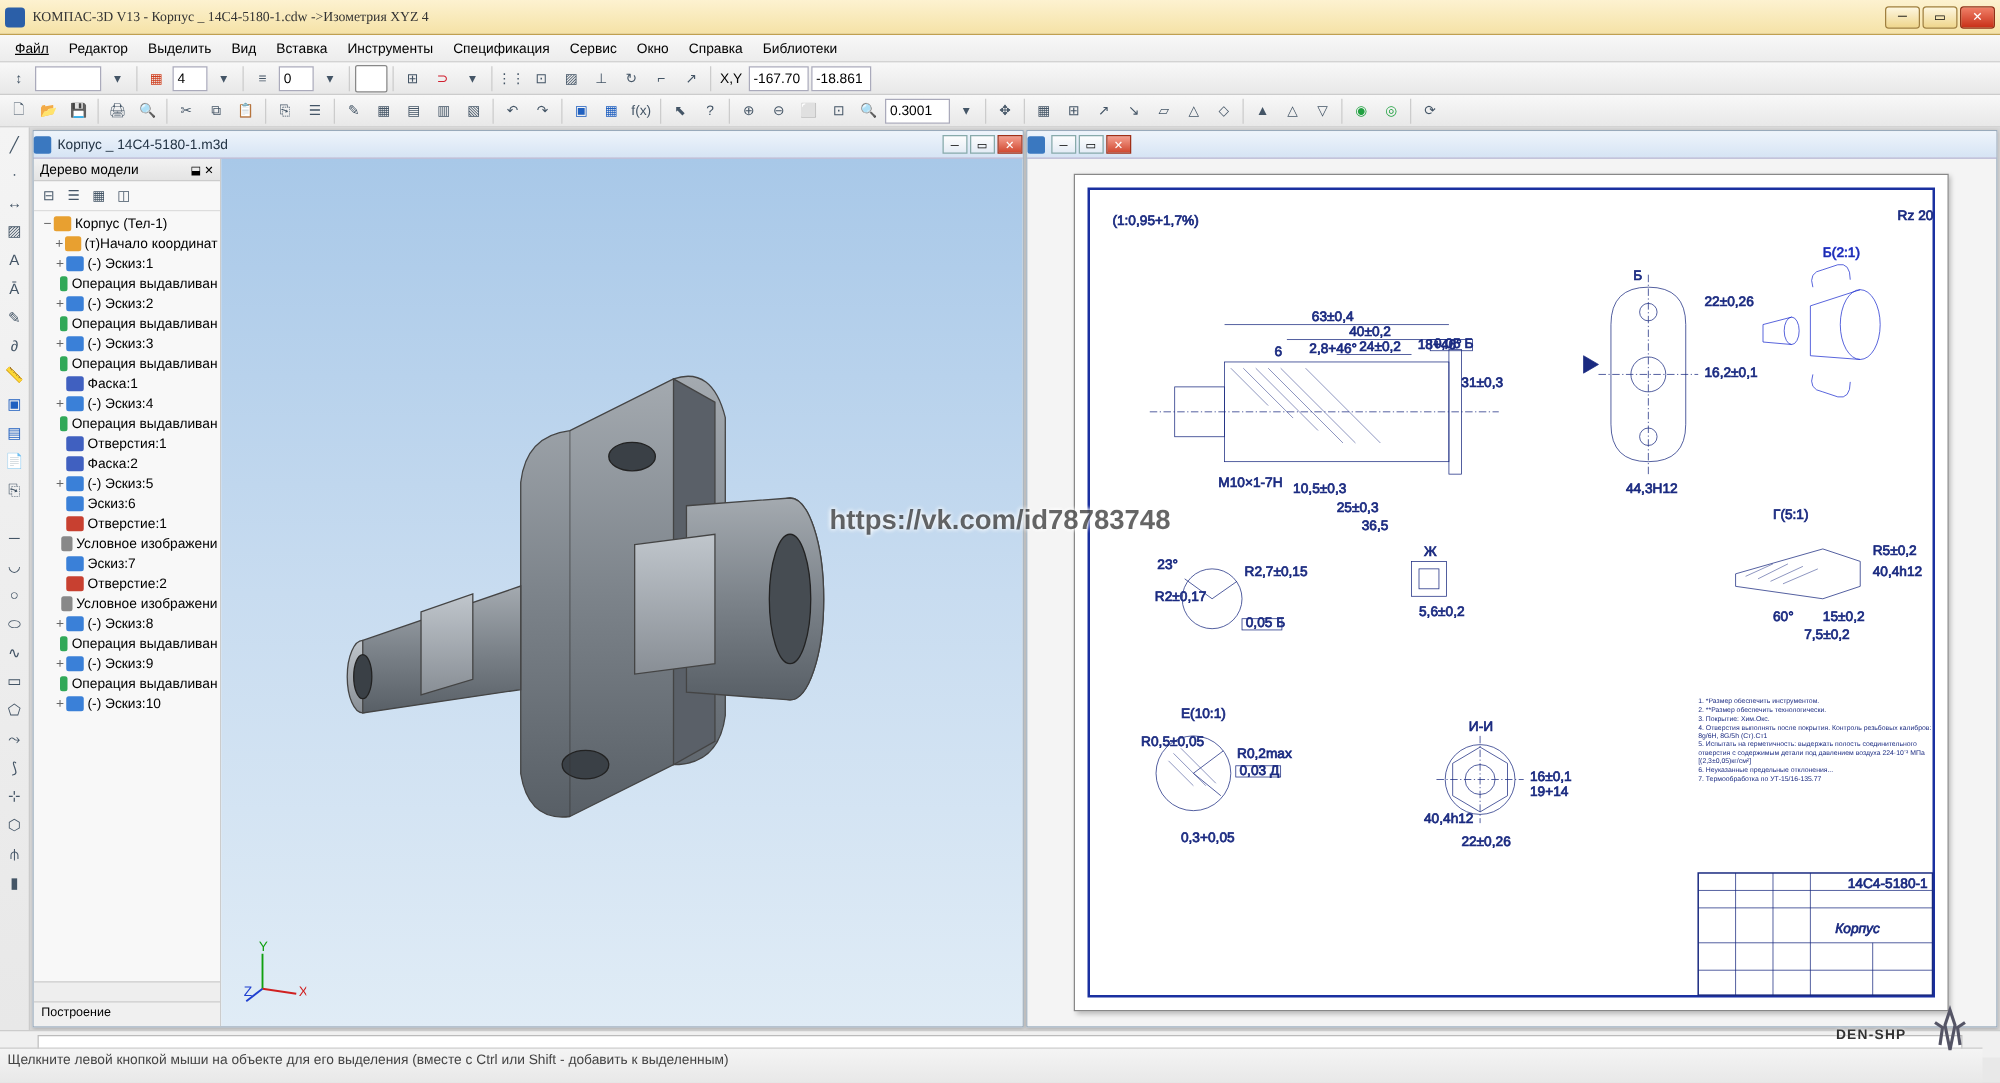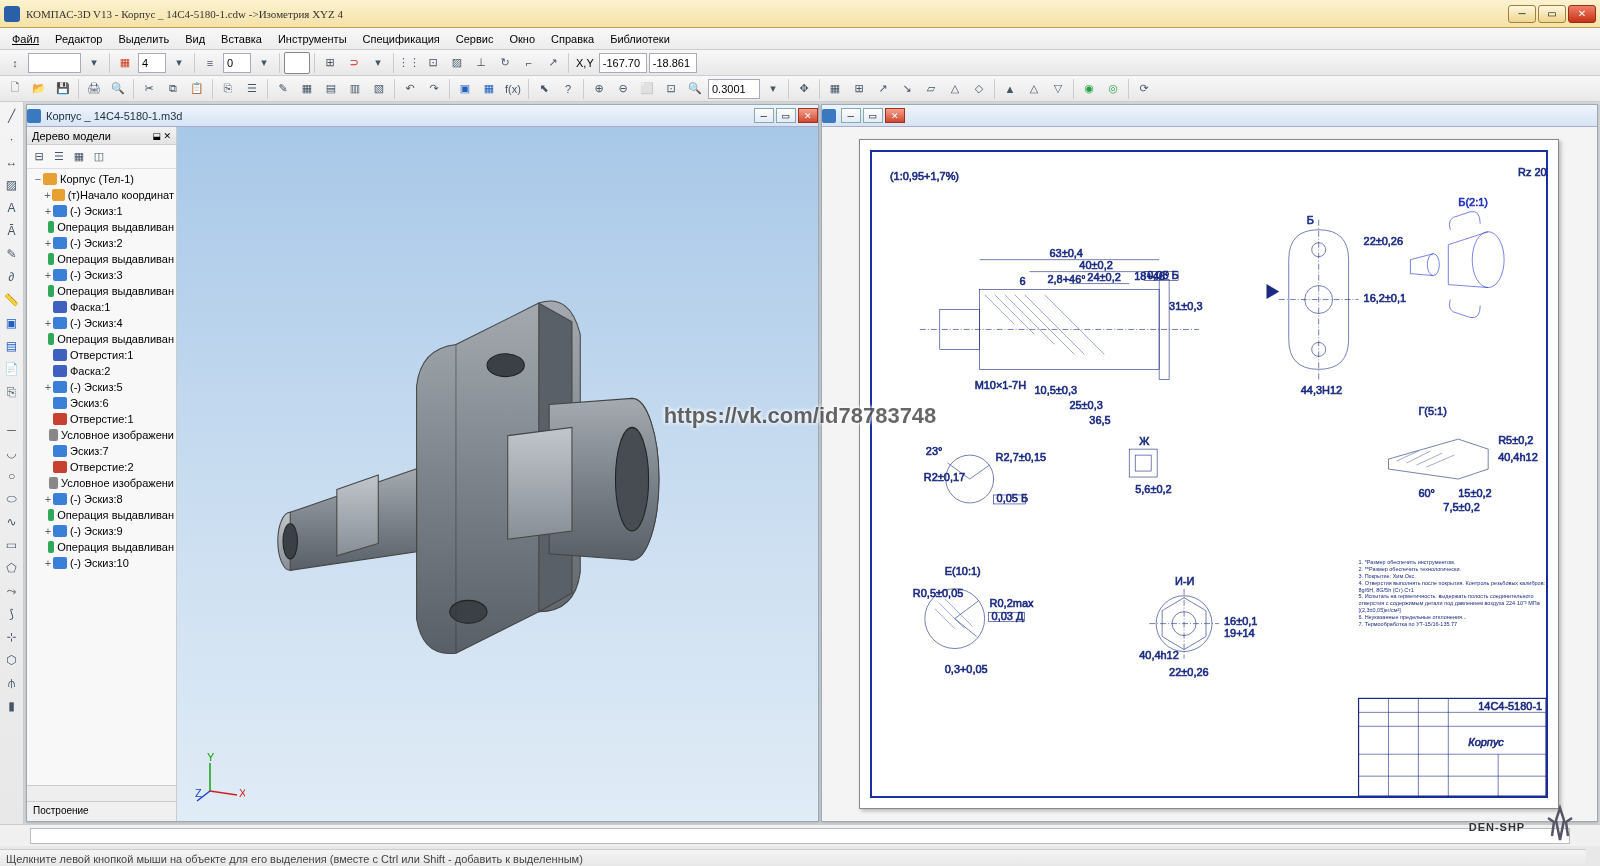--- a/index.html
+++ b/index.html
@@ -65,21 +65,21 @@
 .axis-gizmo{position:absolute;left:18px;bottom:18px;width:50px;height:50px;}
 .watermark{position:absolute;left:50%;top:48%;transform:translate(-50%,-50%);font-size:22px;font-weight:bold;color:rgba(0,0,0,.6);text-shadow:0 0 4px #fff,0 0 4px #fff;pointer-events:none;}
 
 
 .viewport2d { flex:1; background:#f4f4f4; display:flex; align-items:center; justify-content:center; position:relative; overflow:hidden;}
 .sheet { width: 700px; height: 670px; background:#fff; border:1px solid #888; box-shadow:2px 2px 4px rgba(0,0,0,.25); position:relative;}
 .sheet .frame{position:absolute;inset:10px;border:2px solid #1a30a0;}
 .sheet svg{position:absolute;inset:0;}
 
 
-.statusbar { position:absolute; left:0; right:14px; bottom:0; height:17px; background:linear-gradient(#f4f4f4,#e8e8e8); border-top:1px solid #ccc; padding:3px 6px; font-size:10.5px; color:#444;}
+.statusbar { position:absolute; left:0; right:14px; bottom:0; height:28px; background:linear-gradient(#f4f4f4,#e8e8e8); border-top:1px solid #ccc; padding:3px 6px; font-size:10.5px; color:#444;}
 .inputline { position:absolute; left:0; right:0; bottom:20px; height:22px; background:#f0f0f0; border-top:1px solid #ccc; display:flex;align-items:center;padding:0 30px;}
 .inputline input{flex:1;height:16px;border:1px solid #bbb;background:#fff;padding:0 4px;font-size:11px;}
 
 .brand{position:absolute;right:20px;bottom:22px;font-size:28px;font-weight:900;color:#333;letter-spacing:1px;text-shadow:0 0 3px rgba(255,255,255,.8);pointer-events:none;font-family:Arial Black,sans-serif;}
 .brand svg{vertical-align:middle;margin-left:6px;}
 </style>
 </head>
 <body>
 
 <div class="titlebar">

